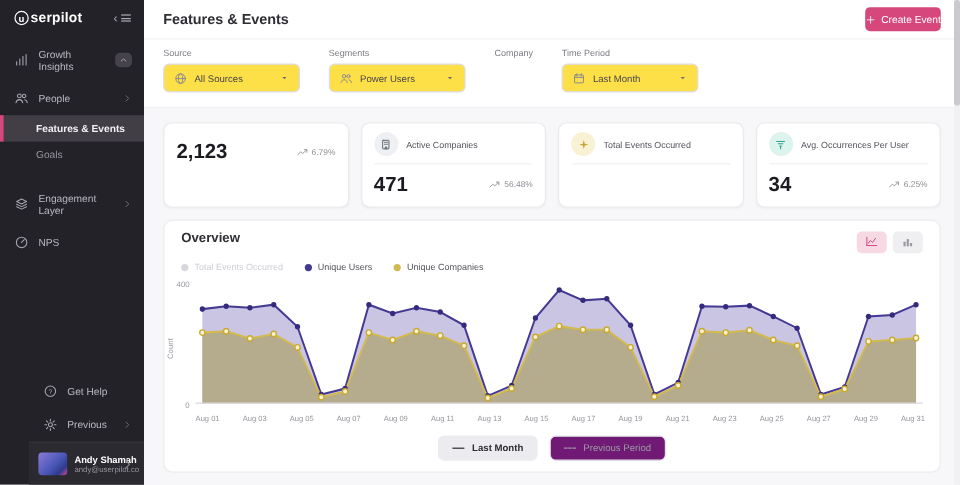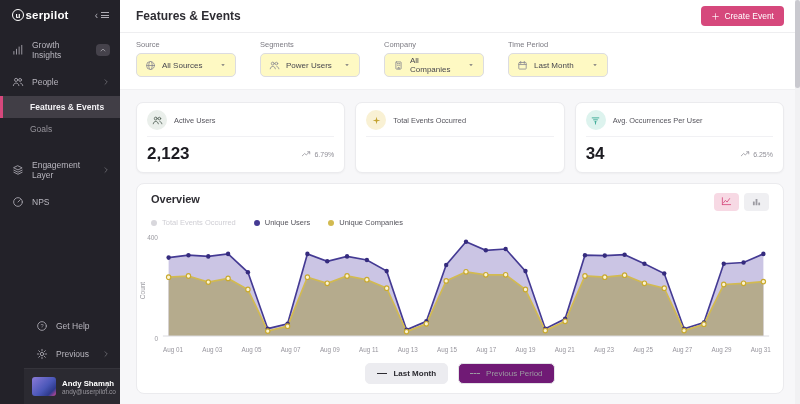--- a/index.html
+++ b/index.html
@@ -27,26 +27,26 @@
   .avatar { width:24px; height:19px; border-radius:3px; flex:none;
     background:linear-gradient(135deg,#8b7bd8 0%,#4a57b8 55%,#2e3a8c 80%,#d64a9a 100%); }
   .user-text { min-width:0; }
   .user-name { font-size:7.8px; color:#fff; font-weight:bold; white-space:nowrap; }
   .user-email { font-size:6.5px; color:#97959c; white-space:nowrap; }
 
   
   main { flex:1; display:flex; flex-direction:column; overflow:hidden; background:#f7f7f9; }
   .main-header { background:#fff; display:flex; align-items:center; justify-content:space-between; padding:0 16px; height:33px; border-bottom:1px solid #eeeef0; flex:none; }
   .page-title { font-size:12px; font-weight:bold; color:#2e2d33; }
-  .create-btn { background:#d6487c; color:#fff; font-size:8.5px; border:none; border-radius:4px; padding:5px 10px; display:flex; align-items:center; gap:4px; cursor:pointer; font-family:inherit; }
+  .create-btn { background:#d6487c; color:#fff; font-size:8.5px; border:none; border-radius:4px; padding:5px 0; display:flex; align-items:center; gap:4px; cursor:pointer; font-family:inherit; }
   .create-btn .icn { display:flex; }
 
   .filters { background:#fff; display:flex; gap:24px; padding:7px 16px 12px; border-bottom:1px solid #f0f0f2; flex:none; }
   .flabel { font-size:7.5px; color:#7c7b83; margin-bottom:4px; }
-  .fselect { display:flex; align-items:center; gap:6px; border:1px solid #dcdce1; border-radius:5px; background:#fef9c3; height:24px; padding:0 8px; width:100px; font-size:8px; color:#47464e; cursor:pointer; }
+  .fselect { display:flex; align-items:center; gap:6px; border:1px solid #dcdce1; border-radius:5px; background:#fde047; height:24px; padding:0 8px; width:114px; font-size:8px; color:#47464e; cursor:pointer; }
   .fselect .icn { color:#8a8991; display:flex; }
   .fselect .caret { margin-left:auto; color:#6e6d75; display:flex; }
 
   .stats { display:flex; gap:10px; padding:12px 16px 10px; flex:none; }
   .stat-card { flex:1; background:#fff; border:1px solid #ebebee; border-radius:7px; padding:7px 10px 8px; box-shadow:0 1px 2px rgba(20,20,30,.04); }
   .stat-top { display:flex; align-items:center; gap:7px; padding-bottom:6px; border-bottom:1px solid #f1f1f4; }
   .stat-ic { width:20px; height:20px; border-radius:50%; display:flex; align-items:center; justify-content:center; flex:none; }
   .stat-label { font-size:7.4px; color:#55545c; }
   .stat-bottom { display:flex; align-items:center; justify-content:space-between; padding-top:7px; }
   .stat-value { font-size:17px; font-weight:bold; color:#1c1b21; }
@@ -242,34 +242,20 @@
             <span>Power Users</span>
             <span class="caret">
               <svg viewBox="0 0 16 16" width="8" height="8" fill="none" stroke="currentColor" stroke-width="1.2" stroke-linecap="round" stroke-linejoin="round">
                 <path d="M4.5 6.5 8 10l3.5-3.5Z" fill="currentColor" stroke="none"></path>
               </svg>
             </span>
           </div>
         </div>
         <div class="fgroup">
           <div class="flabel">Company</div>
-          <div class="fselect">
-            <span class="icn">
-              <svg viewBox="0 0 16 16" width="11" height="11" fill="none" stroke="currentColor" stroke-width="1.2" stroke-linecap="round" stroke-linejoin="round">
-                <rect x="4.2" y="2.8" width="7.6" height="10.4" rx="0.6"></rect>
-                <path d="M6.4 5.2h1.1M8.9 5.2H10M6.4 7.6h1.1M8.9 7.6H10M7.3 13.2v-2.4h1.8v2.4"></path>
-              </svg>
-            </span>
-            <span>All Companies</span>
-            <span class="caret">
-              <svg viewBox="0 0 16 16" width="8" height="8" fill="none" stroke="currentColor" stroke-width="1.2" stroke-linecap="round" stroke-linejoin="round">
-                <path d="M4.5 6.5 8 10l3.5-3.5Z" fill="currentColor" stroke="none"></path>
-              </svg>
-            </span>
-          </div>
         </div>
         <div class="fgroup">
           <div class="flabel">Time Period</div>
           <div class="fselect">
             <span class="icn">
               <svg viewBox="0 0 16 16" width="11" height="11" fill="none" stroke="currentColor" stroke-width="1.2" stroke-linecap="round" stroke-linejoin="round">
                 <rect x="2.6" y="3.6" width="10.8" height="9.6" rx="1"></rect>
                 <path d="M2.6 6.6h10.8M5.4 2v3M10.6 2v3"></path>
               </svg>
             </span>
@@ -278,41 +264,53 @@
               <svg viewBox="0 0 16 16" width="8" height="8" fill="none" stroke="currentColor" stroke-width="1.2" stroke-linecap="round" stroke-linejoin="round">
                 <path d="M4.5 6.5 8 10l3.5-3.5Z" fill="currentColor" stroke="none"></path>
               </svg>
             </span>
           </div>
         </div>
       </section>
 
     <section class="stats" id="stats">
         <div class="stat-card">
-          <div class="stat-top">
-            <span class="stat-ic" style="background:#eaefeb;color:#4e5c53">
-              <svg viewBox="0 0 16 16" width="11" height="11" fill="none" stroke="currentColor" stroke-width="1.2" stroke-linecap="round" stroke-linejoin="round">
-                <circle cx="5.5" cy="5.2" r="2.1"></circle>
-                <path d="M1.8 12.8c.3-2.2 1.8-3.4 3.7-3.4 1.9 0 3.4 1.2 3.7 3.4"></path>
-                <circle cx="10.8" cy="5.2" r="1.9"></circle>
-                <path d="M11.5 9.6c1.6.3 2.6 1.4 2.8 3.2"></path>
-              </svg>
-            </span>
-            <span class="stat-label">Active Users</span>
-          </div>
           <div class="stat-bottom">
             <span class="stat-value">2,123</span>
             <span class="stat-trend">
               <span class="icn">
                 <svg viewBox="0 0 16 16" width="10" height="10" fill="none" stroke="currentColor" stroke-width="1.2" stroke-linecap="round" stroke-linejoin="round">
                   <path d="m2 11 3.8-3.8 2.6 2.2 5.4-4.8"></path>
                   <path d="M10.6 4.4h3.4v3.4"></path>
                 </svg>
               </span>
               <span>6.79%</span>
+            </span>
+          </div>
+        </div>
+        <div class="stat-card">
+          <div class="stat-top">
+            <span class="stat-ic" style="background:#eef0f3;color:#5c6470">
+              <svg viewBox="0 0 16 16" width="11" height="11" fill="none" stroke="currentColor" stroke-width="1.2" stroke-linecap="round" stroke-linejoin="round">
+                <rect x="4.2" y="2.8" width="7.6" height="10.4" rx="0.6"></rect>
+                <path d="M6.4 5.2h1.1M8.9 5.2H10M6.4 7.6h1.1M8.9 7.6H10M7.3 13.2v-2.4h1.8v2.4"></path>
+              </svg>
+            </span>
+            <span class="stat-label">Active Companies</span>
+          </div>
+          <div class="stat-bottom">
+            <span class="stat-value">471</span>
+            <span class="stat-trend">
+              <span class="icn">
+                <svg viewBox="0 0 16 16" width="10" height="10" fill="none" stroke="currentColor" stroke-width="1.2" stroke-linecap="round" stroke-linejoin="round">
+                  <path d="m2 11 3.8-3.8 2.6 2.2 5.4-4.8"></path>
+                  <path d="M10.6 4.4h3.4v3.4"></path>
+                </svg>
+              </span>
+              <span>56.48%</span>
             </span>
           </div>
         </div>
         <div class="stat-card">
           <div class="stat-top">
             <span class="stat-ic" style="background:#f9f1d4;color:#c3a22f">
               <svg viewBox="0 0 16 16" width="11" height="11" fill="none" stroke="currentColor" stroke-width="1.2" stroke-linecap="round" stroke-linejoin="round">
                 <path d="M8 2.4 9.1 6.9 13.6 8 9.1 9.1 8 13.6 6.9 9.1 2.4 8 6.9 6.9Z" fill="currentColor" stroke="none"></path>
               </svg>
             </span>

